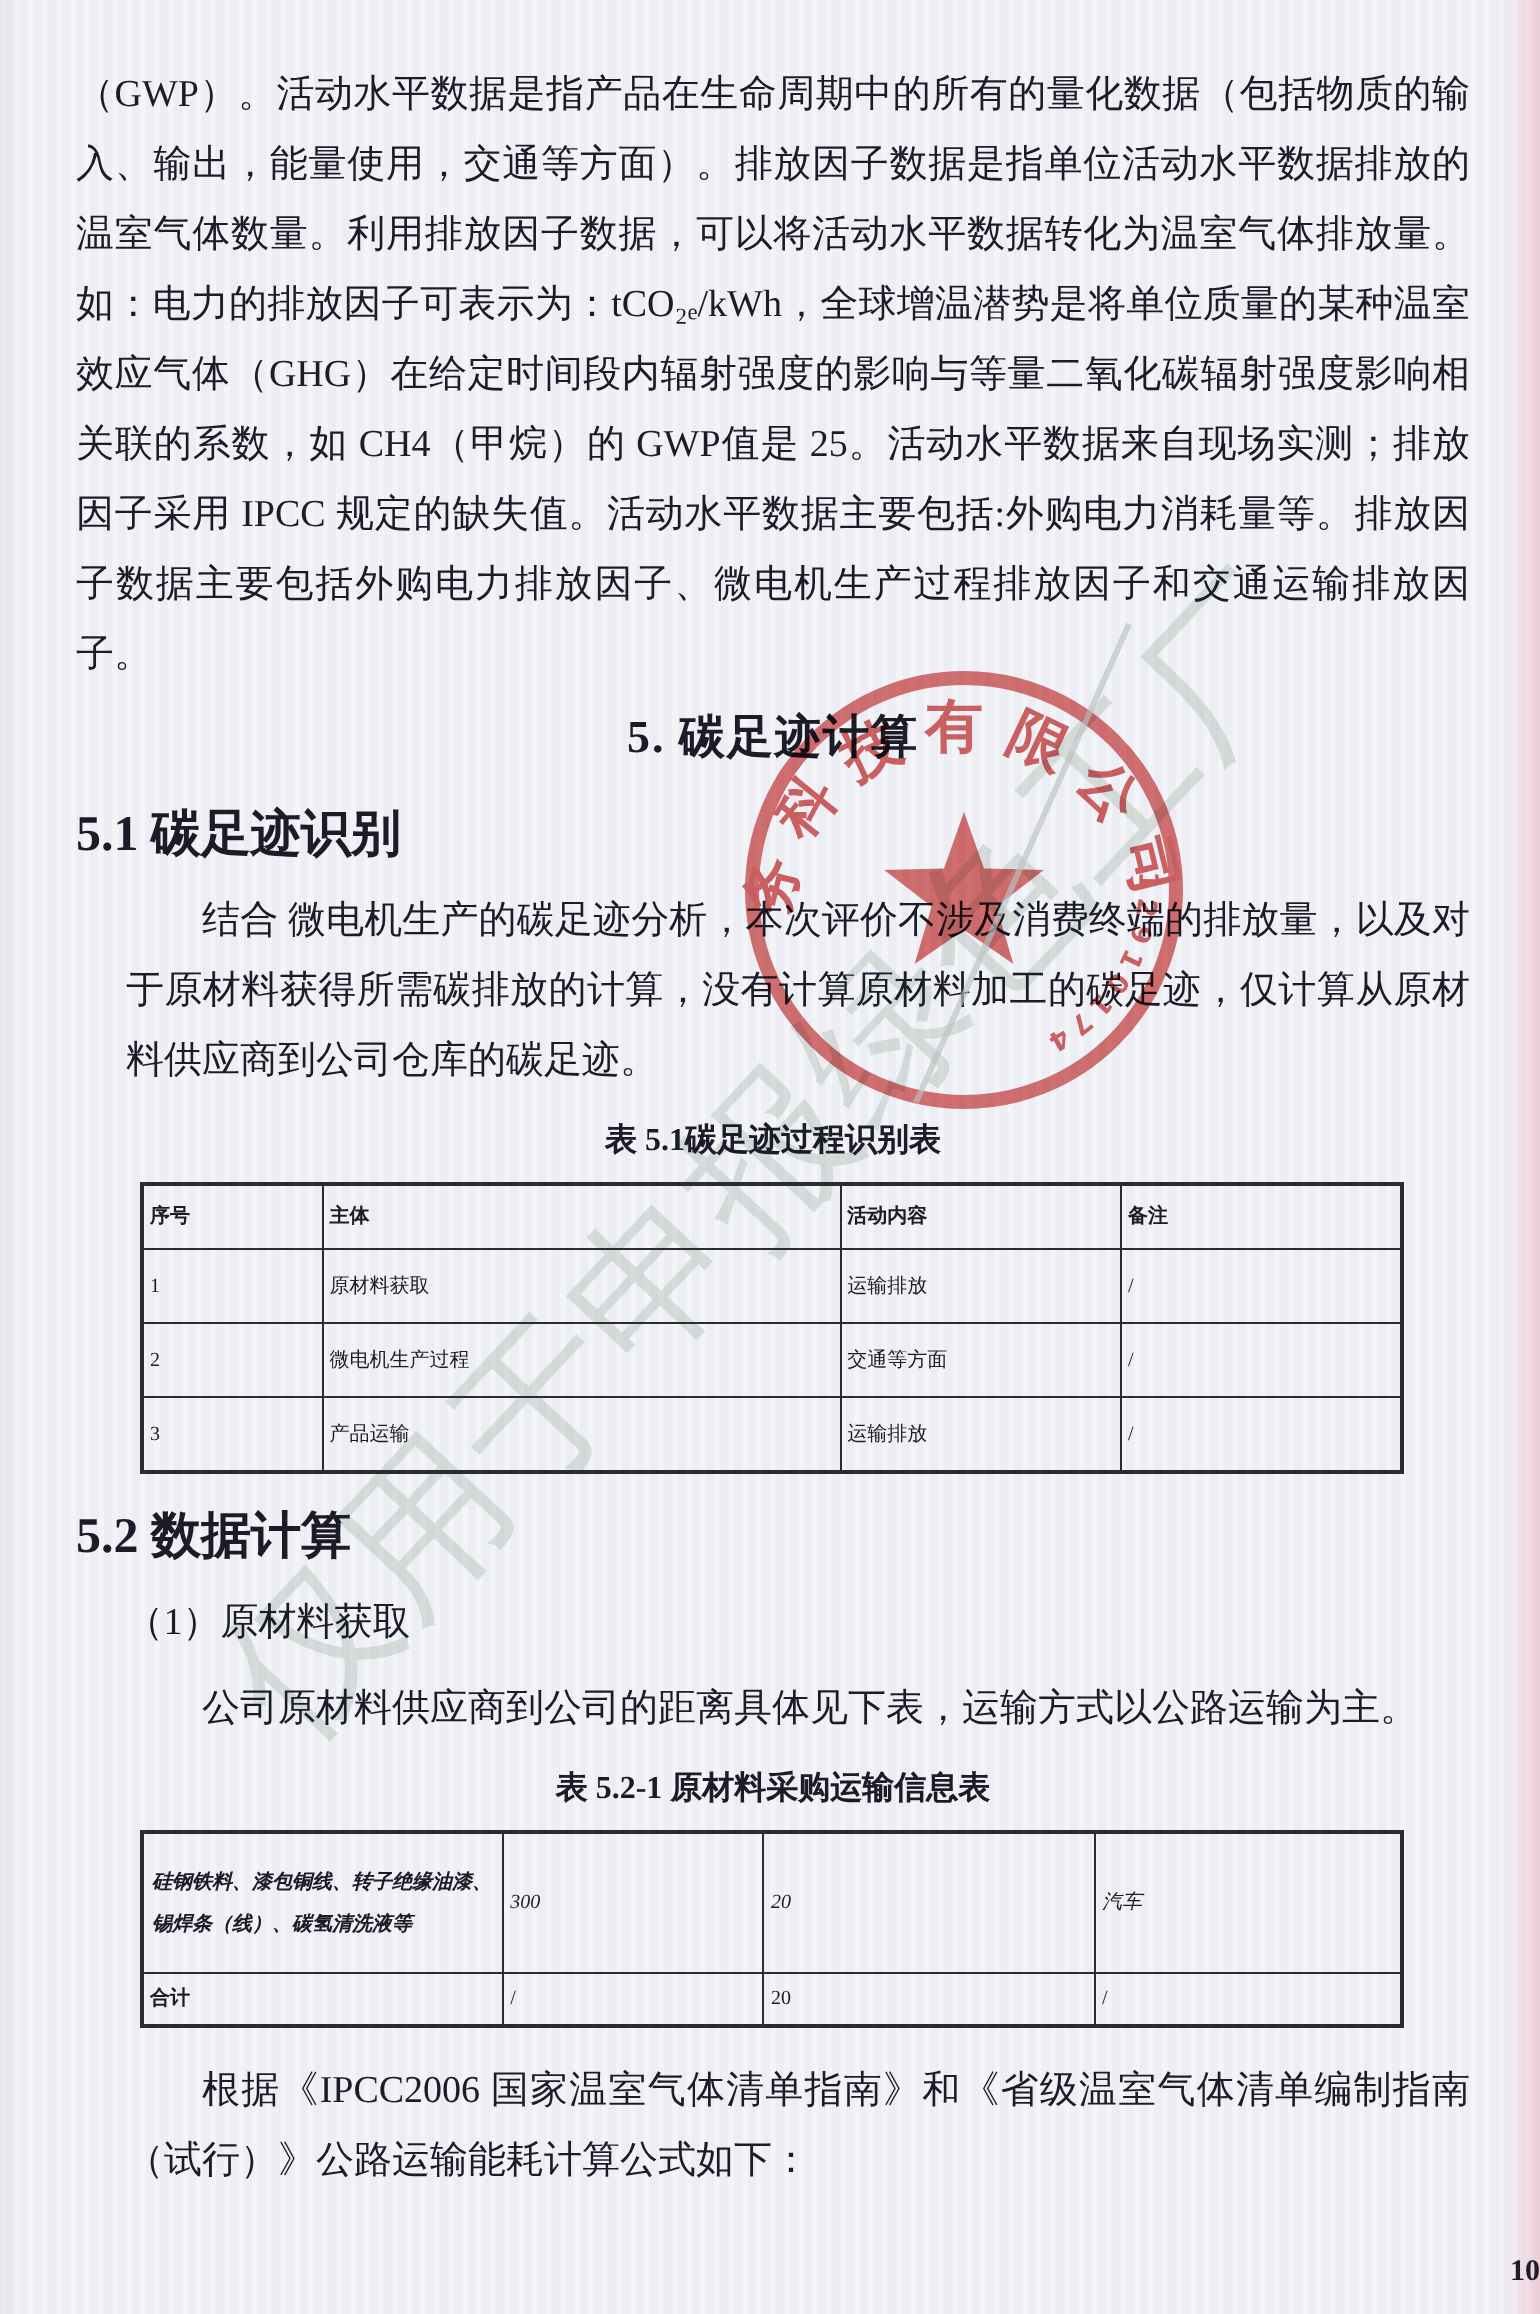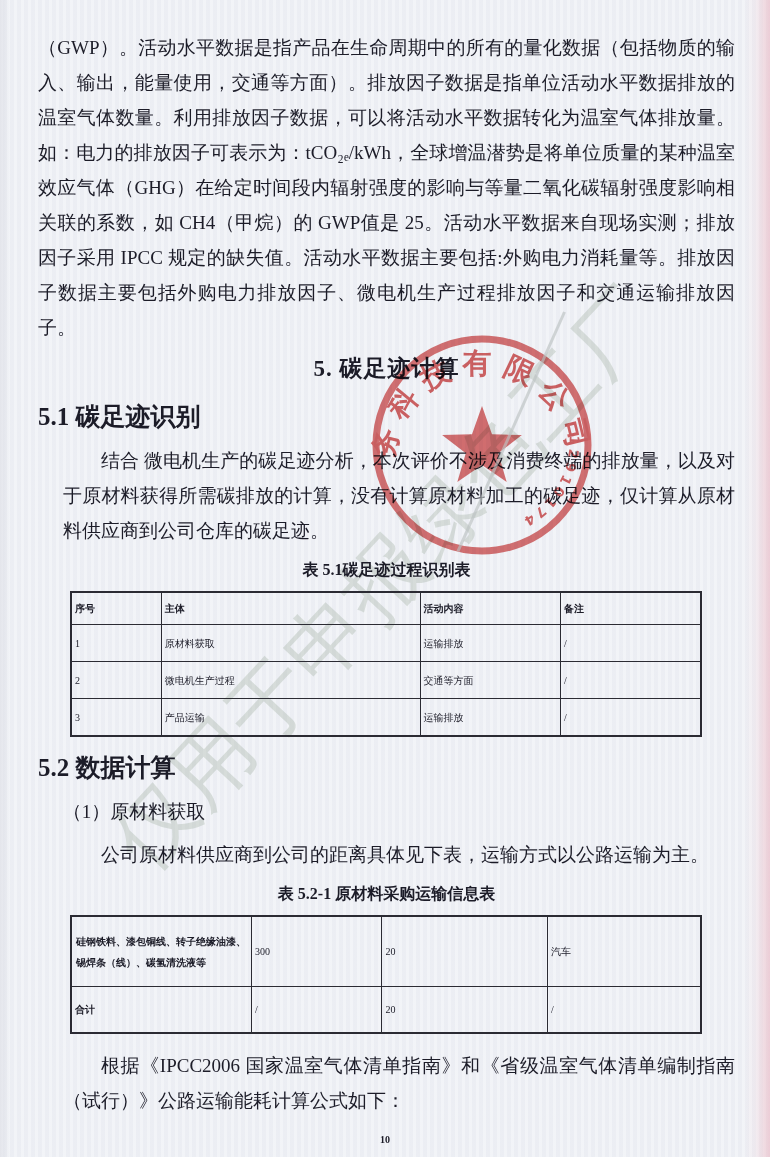--- a/index.html
+++ b/index.html
@@ -30,27 +30,27 @@
   .section-head{ font-size:25px;font-weight:bold;margin:14px 0 10px 0; }
   .table-caption{ font-size:16px;font-weight:bold;text-align:center;margin:12px 0 10px 0; }
   table{ border-collapse:collapse;margin-left:32px;width:632px;table-layout:fixed;
          border:2px solid #2b2b33; }
   th,td{ border:1.5px solid #2b2b33;text-align:left;vertical-align:middle;
          font-size:10px;line-height:21px;padding:5px 3px; }
   th{ font-weight:bold; }
   .t51 td{ height:26px; }
   .t521 th{ padding:14px 1px; }
   .t521 .mat-cell{ font-weight:bold;padding:8px 4px; }
-  .t521 .data-row td{ padding:24px 3px; }
+  .t521 .data-row td{ padding:24px 3px;font-style:italic; }
   .t521 .mat-cell{ padding:8px 4px !important; }
-  .t521 .total-row td{ padding:12px 3px;margin-top:36px; }
+  .t521 .total-row td{ padding:2px 3px;margin-top:36px; }
   .bold{ font-weight:bold; }
   .page-number{
     position:absolute;bottom:12px;left:0;right:0;
-    text-align:center;font-size:10px;font-weight:bold;z-index:2;
+    text-align:right;font-size:15px;font-weight:bold;z-index:2;
   }
   .watermark{
     position:absolute;left:128px;top:800px;z-index:1;
     font-size:82px;letter-spacing:2px;white-space:nowrap;
     color:rgba(148,166,150,.30);
     transform:rotate(-47deg);transform-origin:0 50%;
     pointer-events:none;
   }
   .stamp{
     position:absolute;left:367px;top:330px;z-index:3;

